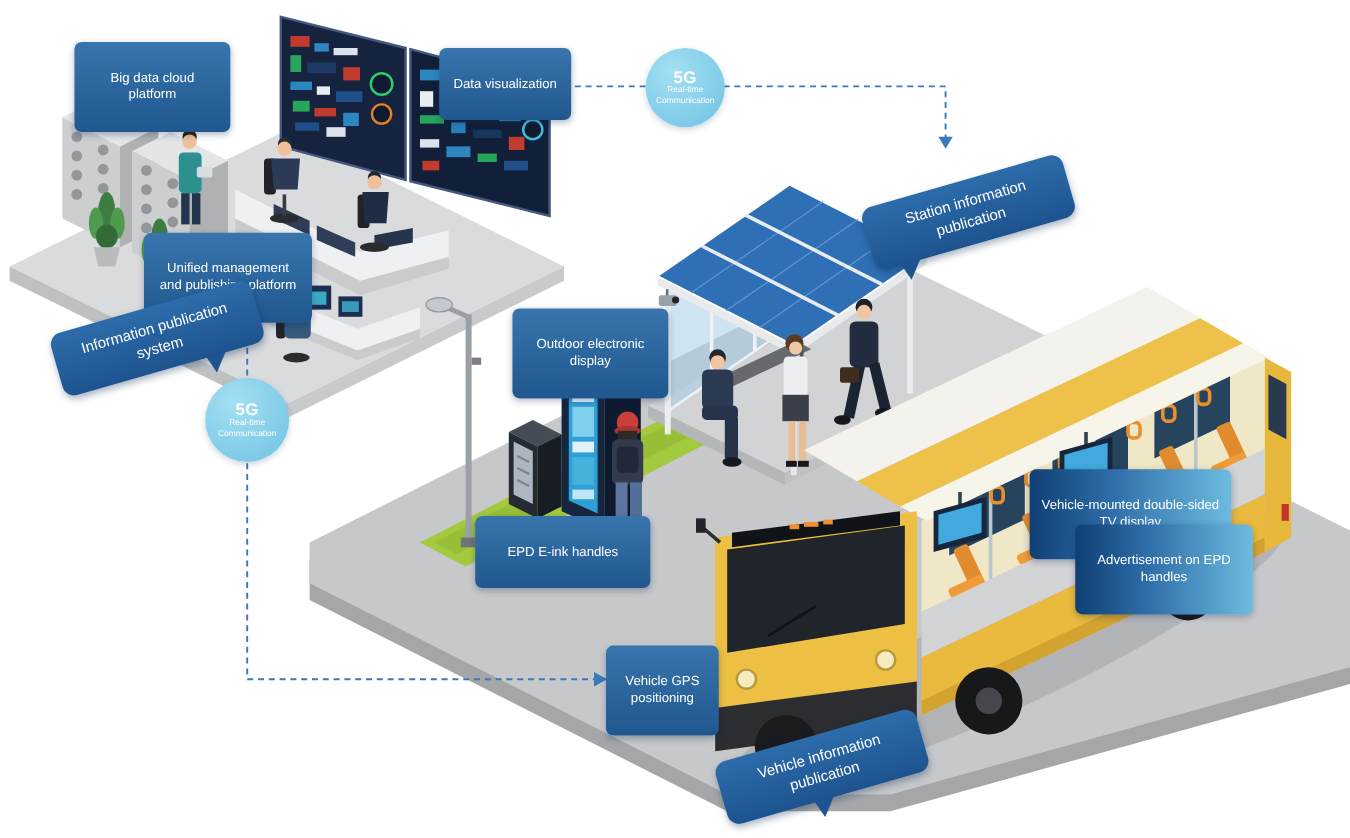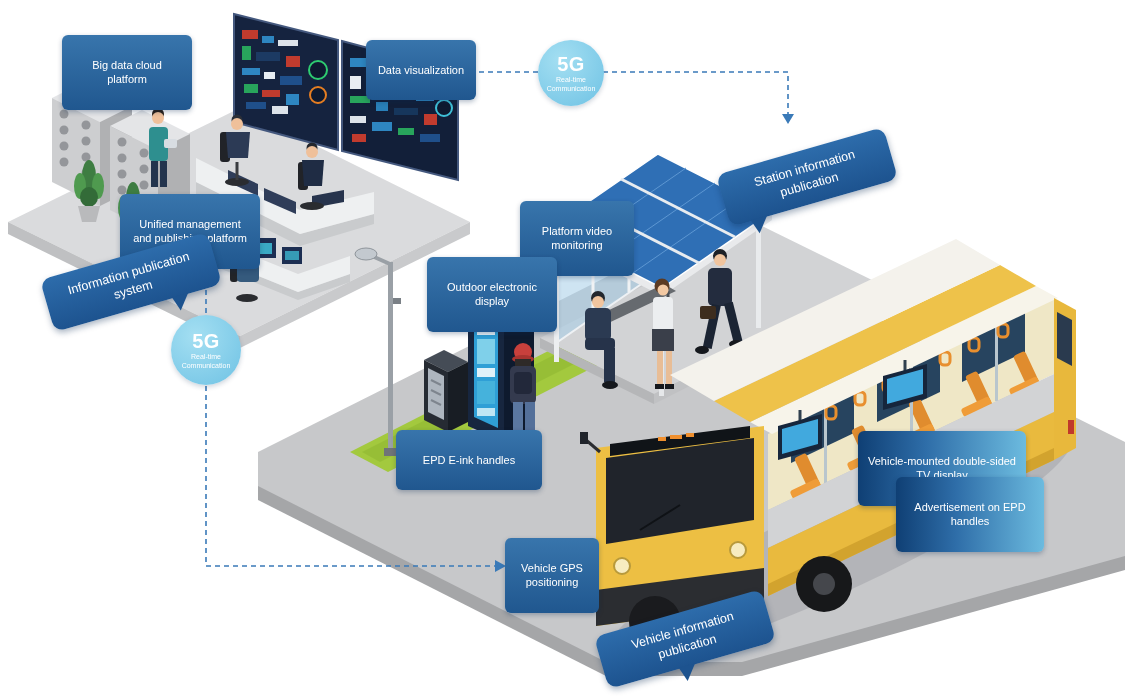--- a/index.html
+++ b/index.html
@@ -2,32 +2,32 @@
 <html><head>
 <meta charset="utf-8">
 <style>
   html,body{margin:0;padding:0;background:#fff;}
   .canvas{position:relative;width:1125px;height:698px;background:#ffffff;overflow:hidden;
           font-family:"Liberation Sans",sans-serif;}
   .scene{position:absolute;left:0;top:0;width:1125px;height:698px;}
   .label{position:absolute;background:linear-gradient(180deg,#3875ac,#20578f);color:#fff;
          font-size:11px;line-height:1.3;padding:23px 9px;border-radius:6px;text-align:center;
          box-shadow:0 2px 5px rgba(10,40,80,.3);}
-  .label--sweep{background:linear-gradient(90deg,#0f3f74,#2e6da8 40%,#6cbbdf);margin-top:40px;}
+  .label--sweep{background:linear-gradient(90deg,#0f3f74,#2e6da8 40%,#6cbbdf);}
   .bubble{position:absolute;background:linear-gradient(180deg,#2d6cab,#1d538f);color:#fff;
           font-size:12.5px;line-height:1.35;padding:10px 12px;border-radius:10px;text-align:center;
           transform:rotate(-16deg);box-shadow:0 3px 6px rgba(10,40,80,.35);}
   .bubble::after{content:"";position:absolute;bottom:-14px;left:var(--tail,40%);
           border-left:5px solid transparent;border-right:12px solid transparent;
           border-top:15px solid #1d538f;}
   .badge{position:absolute;border-radius:50%;color:#fff;display:flex;flex-direction:column;
          align-items:center;justify-content:center;text-align:center;
          background:radial-gradient(circle at 35% 30%,#a4dff2,#6fc2e4);
          box-shadow:0 2px 5px rgba(10,40,80,.2);}
-  .badge .t{font-size:20px;font-weight:bold;letter-spacing:.5px;}
+  .badge .t{font-size:14px;font-weight:bold;letter-spacing:.5px;}
   .badge .s{font-size:7px;line-height:1.25;}
 </style>
 </head>
 <body>
 
 <div class="canvas">
 
 <svg class="scene" viewBox="0 0 1125 698" xmlns="http://www.w3.org/2000/svg">
 
   <g>
@@ -416,21 +416,20 @@
 
   <div class="badge" style="left:538px;top:40px;width:66px;height:66px">
     <span class="t">5G</span>
     <span class="s">Real-time</span>
     <span class="s">Communication</span>
   </div>
 
 
   <div class="bubble" style="left:720px;top:150px;width:150px;--tail:12%">Station information publication</div>
 
-  <div class="label" style="left:520px;top:201px;width:96px">Platform video monitoring</div>
 
   <div class="label" style="left:120px;top:194px;width:122px">Unified management and publishing platform</div>
 
   <div class="label" style="left:427px;top:257px;width:112px">Outdoor electronic display</div>
 
   <div class="bubble" style="left:44px;top:255px;width:150px;--tail:70%">Information publication system</div>
 
   <div class="badge" style="left:171px;top:315px;width:70px;height:70px">
     <span class="t">5G</span>
     <span class="s">Real-time</span>

